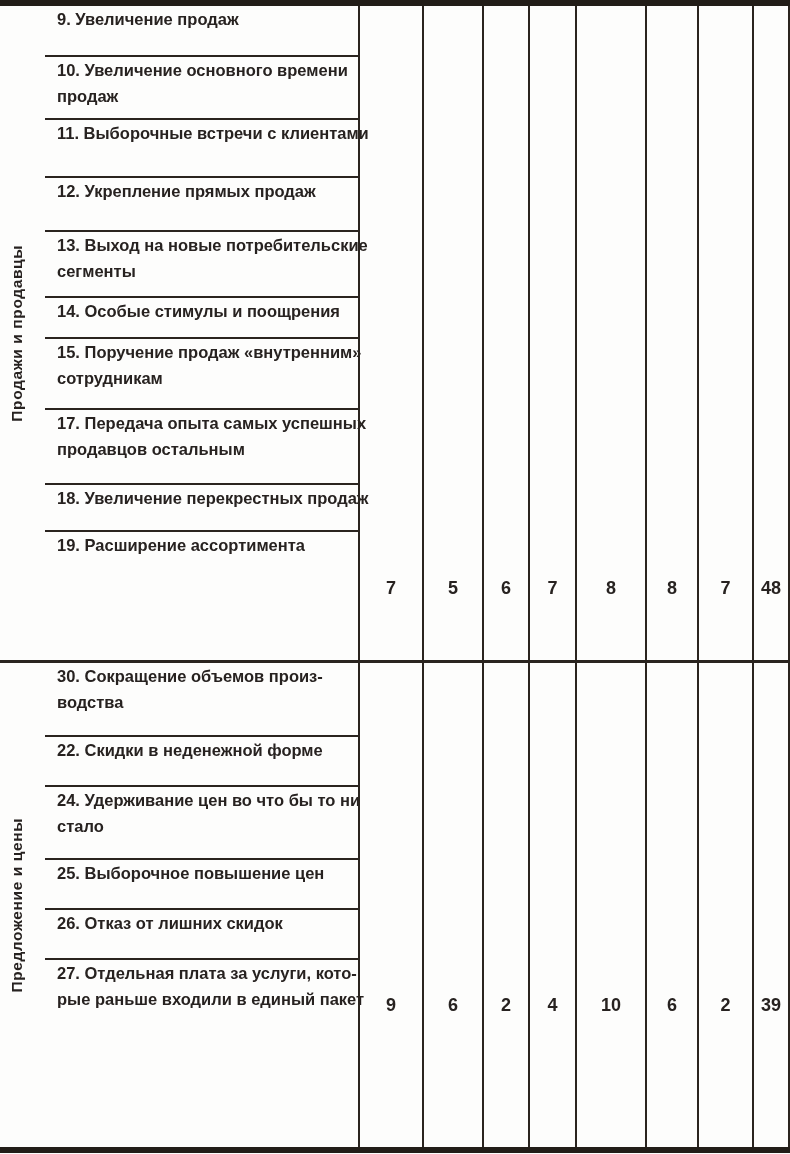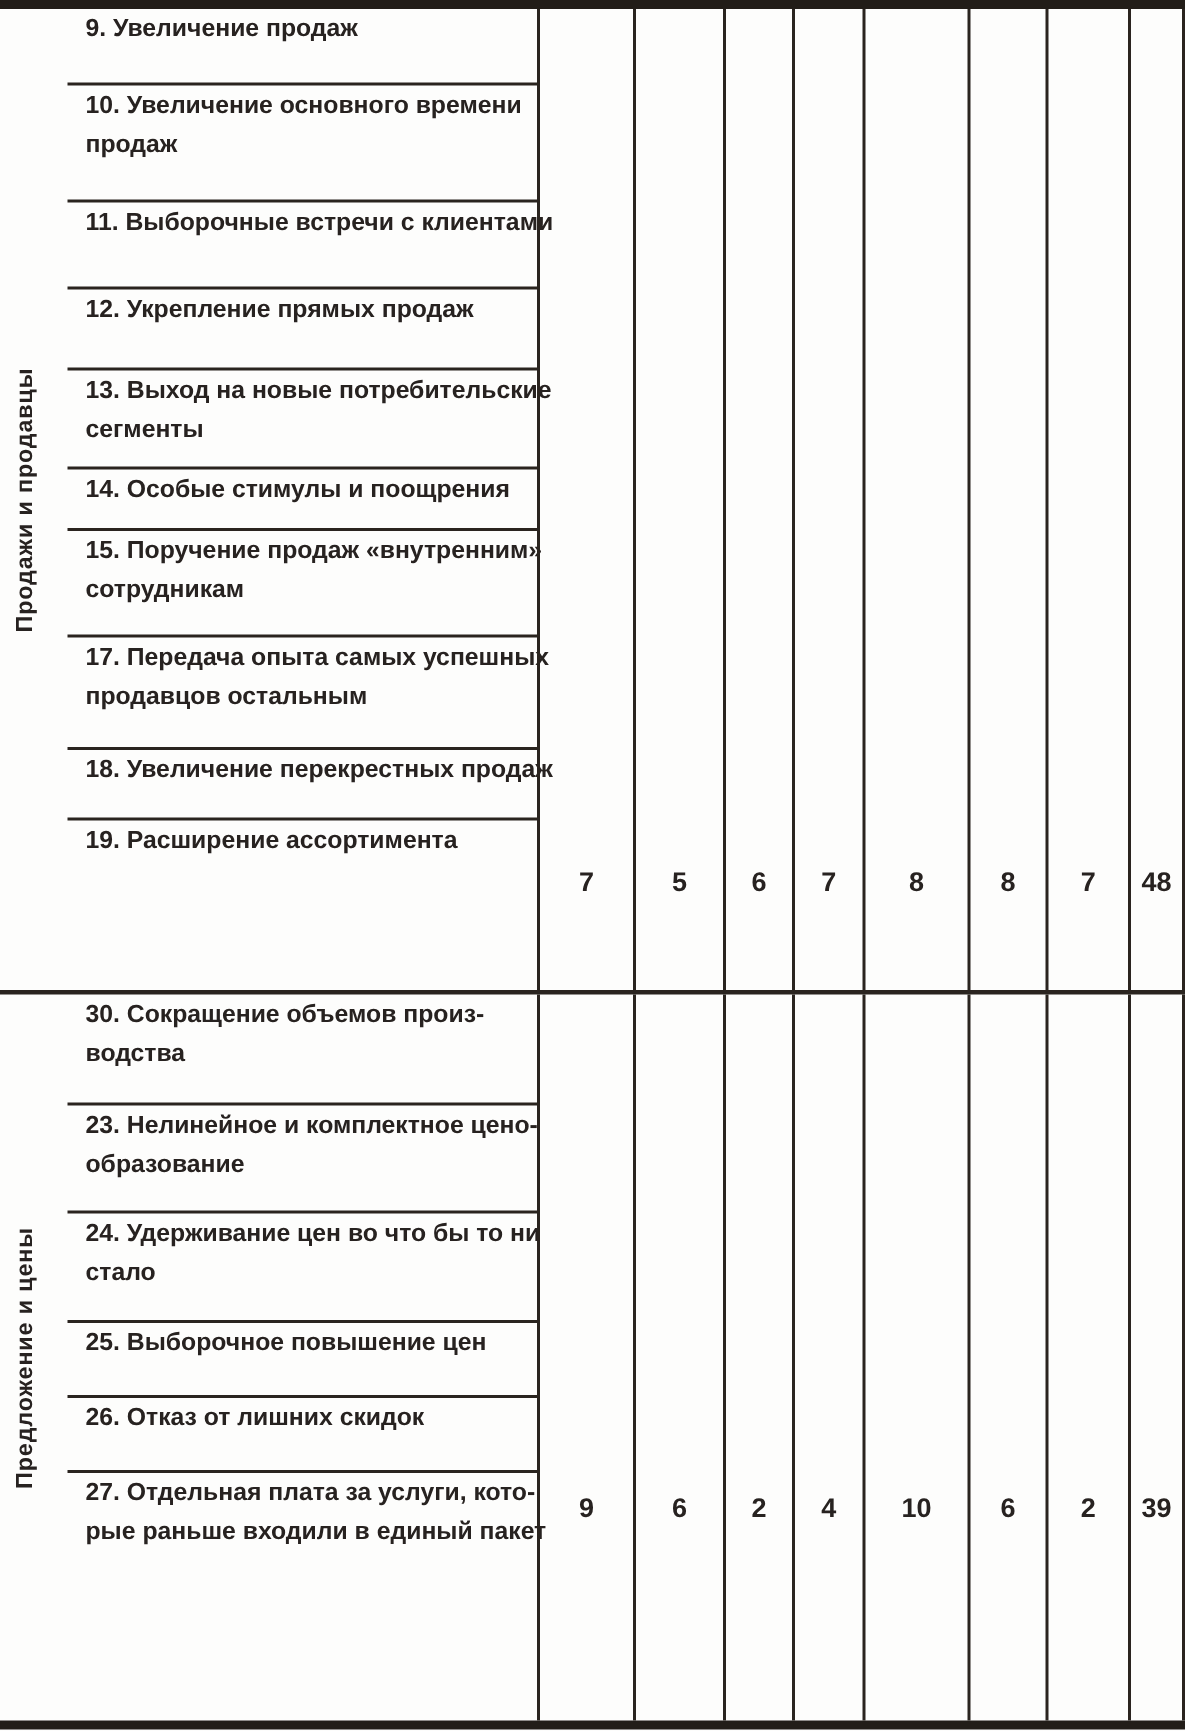--- a/index.html
+++ b/index.html
@@ -77,21 +77,21 @@
 <div class="table">
 
   <section class="group g1">
     <div class="label-cell">
       <span class="vlabel">Продажи и продавцы</span>
     </div>
     <div class="items-cell">
       <div class="row" style="height:51px">
           <span class="row-text">9. Увеличение продаж</span>
         </div>
-      <div class="row" style="height:78px">
+      <div class="row" style="height:63px">
           <span class="row-text">10. Увеличение основного времени
 продаж</span>
         </div>
       <div class="row" style="height:58px">
           <span class="row-text">11. Выборочные встречи с клиентами</span>
         </div>
       <div class="row" style="height:54px">
           <span class="row-text">12. Укрепление прямых продаж</span>
         </div>
       <div class="row" style="height:66px">
@@ -146,23 +146,22 @@
 
   <section class="group g2">
     <div class="label-cell">
       <span class="vlabel">Предложение и цены</span>
     </div>
     <div class="items-cell">
       <div class="row" style="height:74px">
           <span class="row-text">30. Сокращение объемов произ-
 водства</span>
         </div>
-      <div class="row" style="height:72px">
-          <span class="row-text">23. Нелинейное и комплектное цено-
-образование</span>
+      <div class="row" style="height:50px">
+          <span class="row-text">22. Скидки в неденежной форме</span>
         </div>
       <div class="row" style="height:73px">
           <span class="row-text">24. Удерживание цен во что бы то ни
 стало</span>
         </div>
       <div class="row" style="height:50px">
           <span class="row-text">25. Выборочное повышение цен</span>
         </div>
       <div class="row" style="height:50px">
           <span class="row-text">26. Отказ от лишних скидок</span>

